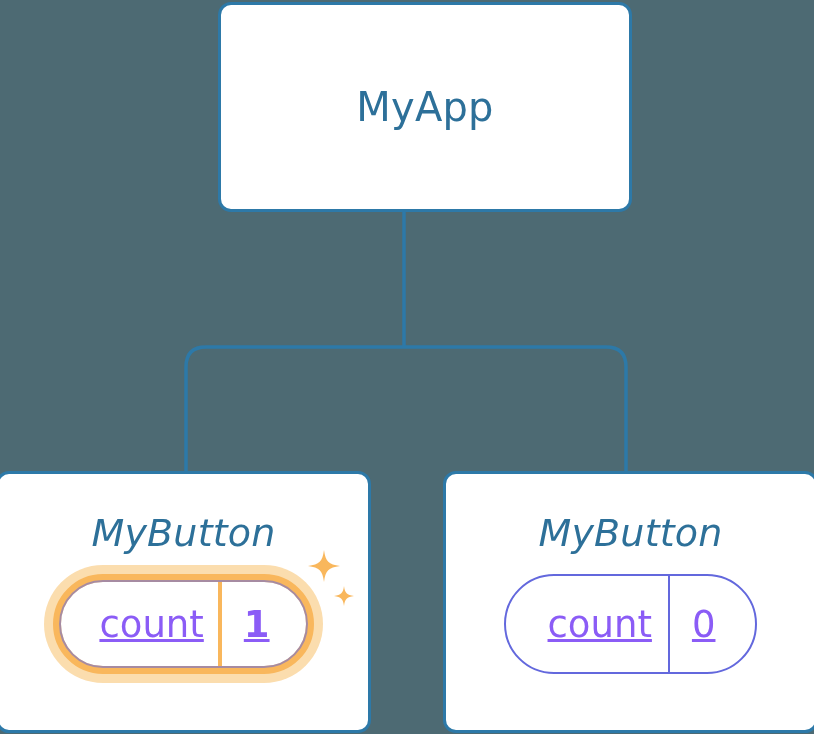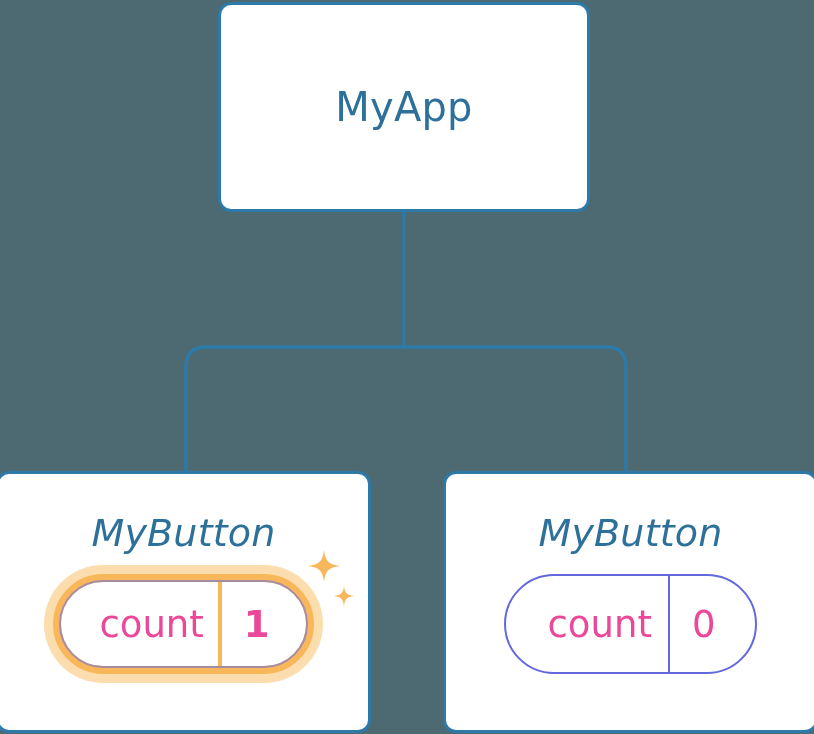--- a/index.html
+++ b/index.html
@@ -40,21 +40,21 @@
     box-sizing: border-box;
     display: flex;
     flex-direction: column;
     align-items: center;
   }
 
   
   #node-root {
     left: 218px;
     top: 2px;
-    width: 372px;
+    width: 414px;
     height: 210px;
     justify-content: center;
   }
   .node-title {
     color: #2d7099;
     font-size: 40px;
     font-weight: 400;
     letter-spacing: 0.2px;
     line-height: 1;
     white-space: nowrap;
@@ -129,25 +129,26 @@
     left: -2px; top: -2px; right: -2px; bottom: -2px;
     border: 2px solid rgba(99,104,221,0.55);
     border-radius: 50px;
     pointer-events: none;
   }
 
   .pill-key, .pill-val {
     display: flex;
     align-items: center;
     justify-content: center;
-    color: #ec4899;
+    color: #8b5cf6;
     font-size: 37px;
     line-height: 1;
     white-space: nowrap;
     box-sizing: border-box;
+    text-decoration: underline;
   }
   .pill-key { font-weight: 400; }
   .pill-val { font-weight: 400; }
   .pill.highlight .pill-val { font-weight: 700; }
 
   
   .sparkles {
     position: absolute;
     right: -48px;
     top: -26px;

